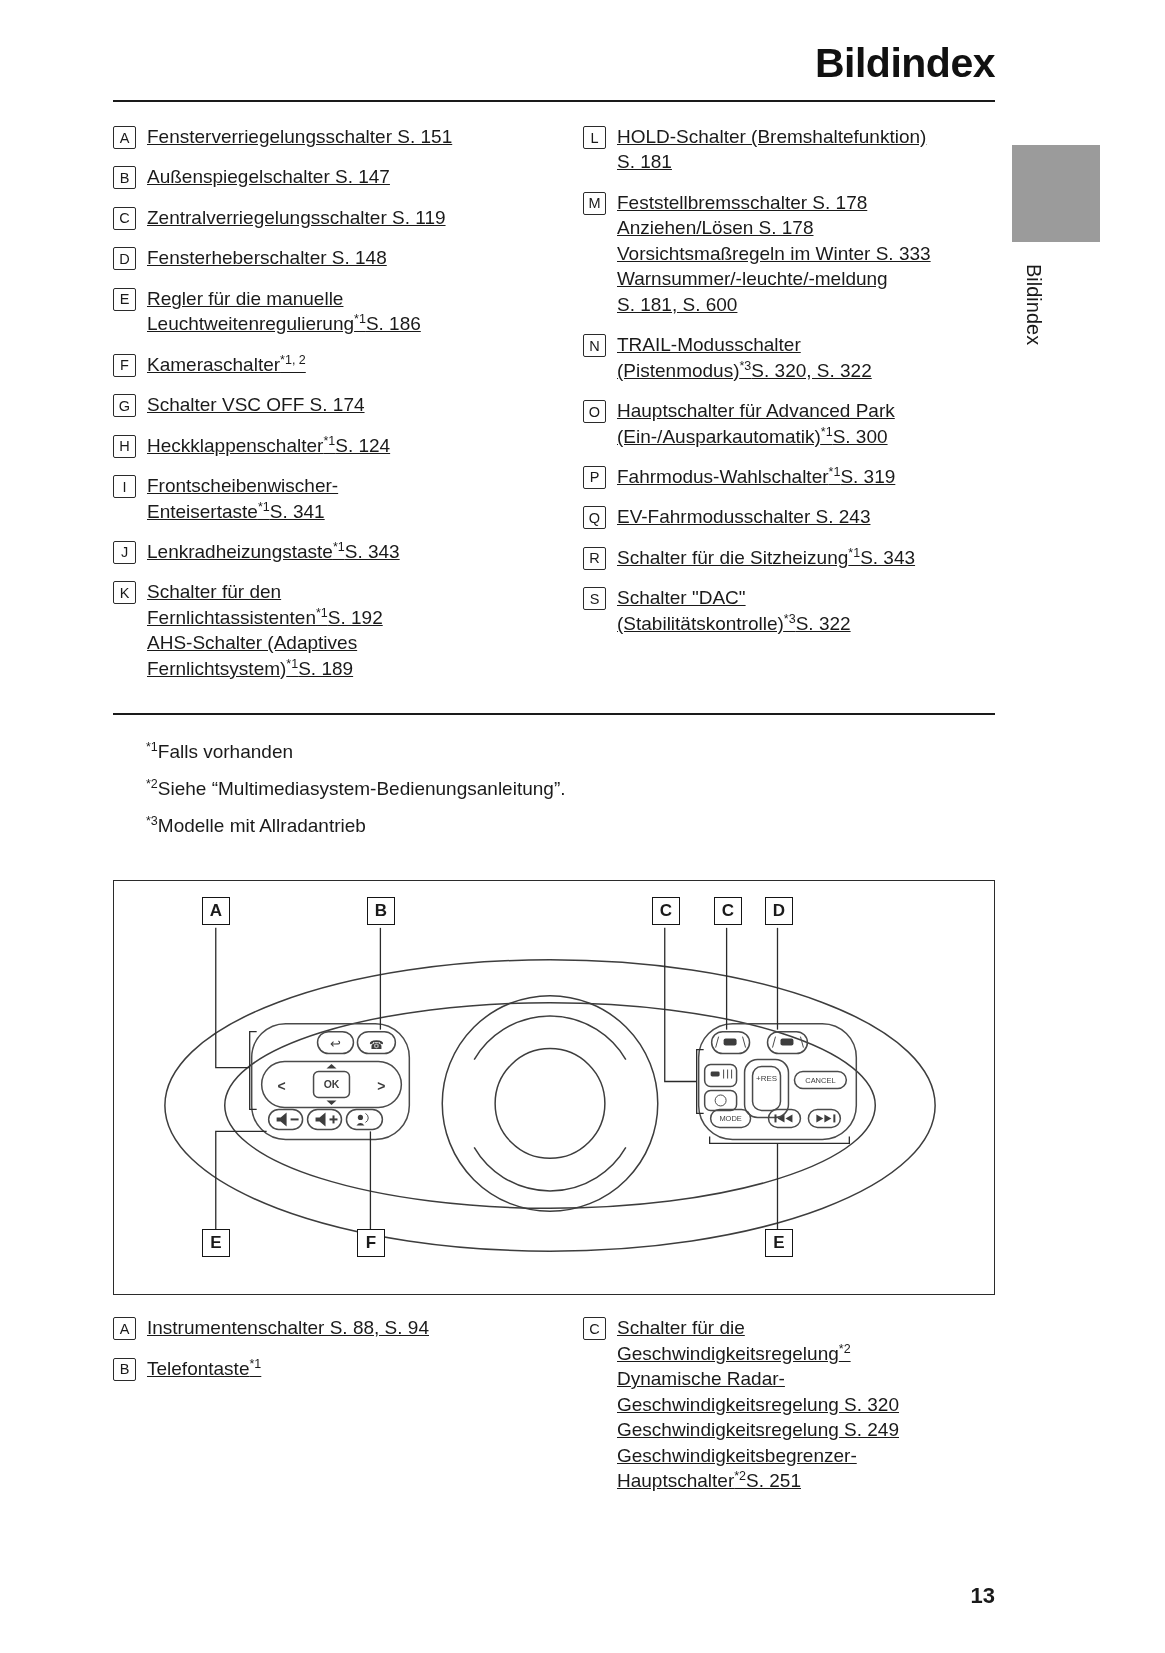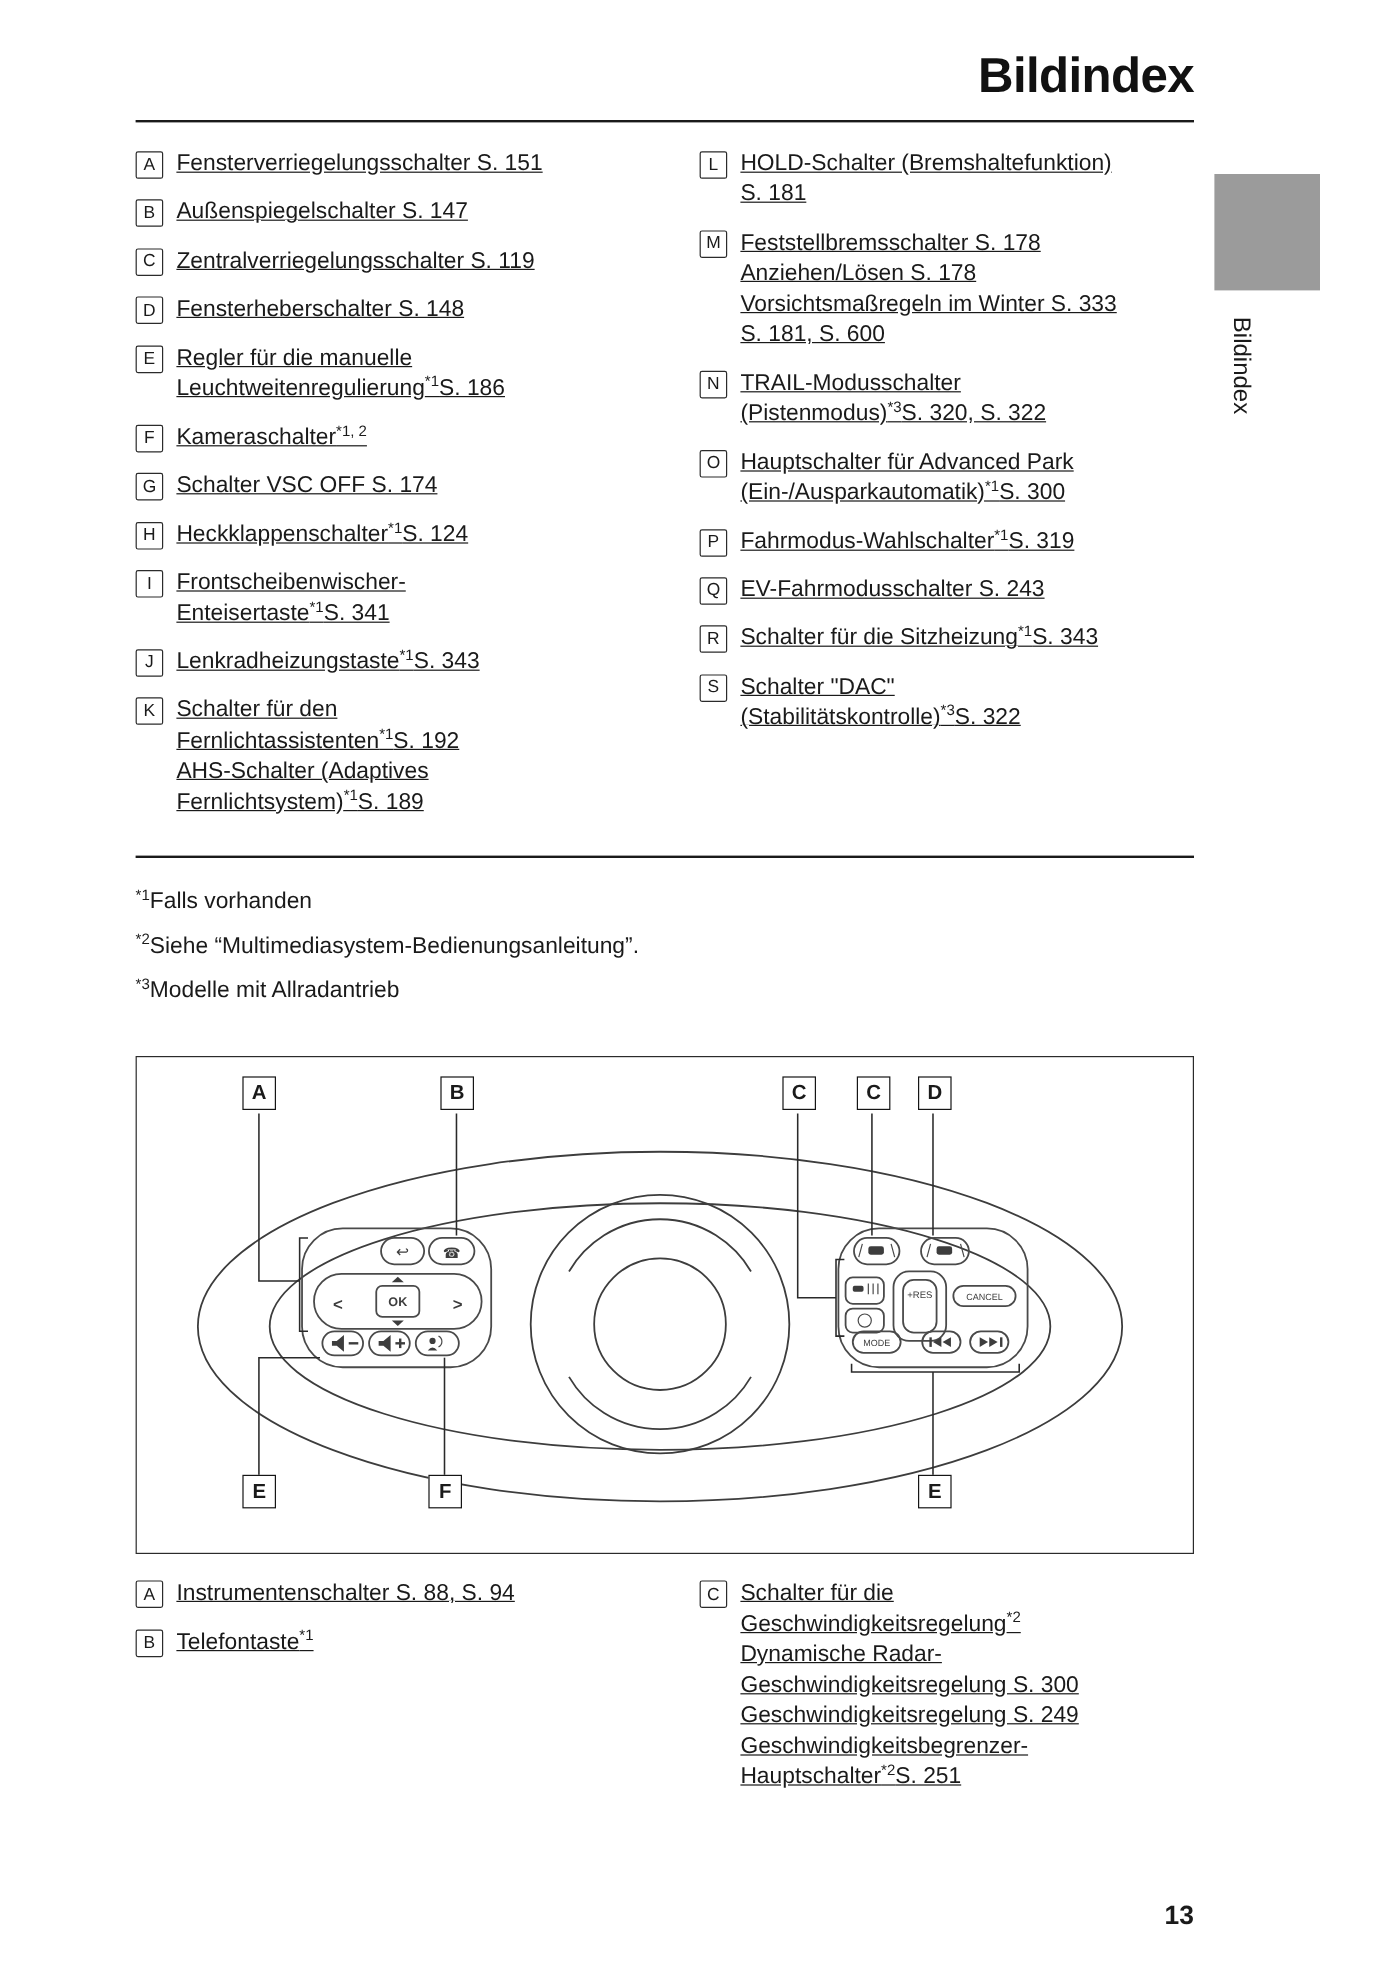--- a/index.html
+++ b/index.html
@@ -16,21 +16,21 @@
   .col-right { width:412px; }
   .index-item { display:flex; margin-bottom:15px; }
   .letter-box {
     flex:0 0 auto; width:23px; height:23px; border:1.6px solid #2b2b2b; border-radius:2px;
     display:flex; align-items:center; justify-content:center;
     font-size:14.5px; margin-right:11px; margin-top:2px; background:#fff;
   }
   .item-text { font-size:19px; line-height:1.34;text-decoration:underline; }
   sup { font-size:12.5px; vertical-align:baseline; position:relative; top:-7px; line-height:0; }
   .footnotes { padding:26px 0 8px; }
-  .footnote { font-size:19px; margin-bottom:15px; }
+  .footnote { font-size:19px; margin-bottom:15px;margin-left:33px; }
   .figure {
     position:relative; width:882px; height:415px;
     border:1.6px solid #2b2b2b; margin-top:20px; background:#fff;
   }
   .wheel-svg { position:absolute; left:0; top:0; width:100%; height:100%; }
   .callout {
     position:absolute; width:28px; height:28px; border:1.8px solid #151515;
     display:flex; align-items:center; justify-content:center;
     font-size:17px; font-weight:700; background:#ffffff; z-index:2;
   }
@@ -132,20 +132,21 @@
               <div class="item-line">HOLD-Schalter (Bremshaltefunktion)</div>
               <div class="item-line">S. 181</div>
             </div>
           </div>
           <div class="index-item">
             <span class="letter-box">M</span>
             <div class="item-text">
               <div class="item-line">Feststellbremsschalter S. 178</div>
               <div class="item-line">Anziehen/Lösen S. 178</div>
               <div class="item-line">Vorsichtsmaßregeln im Winter S. 333</div>
+              <div class="item-line">Warnsummer/-leuchte/-meldung</div>
               <div class="item-line">S. 181, S. 600</div>
             </div>
           </div>
           <div class="index-item">
             <span class="letter-box">N</span>
             <div class="item-text">
               <div class="item-line">TRAIL-Modusschalter</div>
               <div class="item-line">(Pistenmodus)<sup>*3</sup>S. 320, S. 322</div>
             </div>
           </div>
@@ -335,21 +336,21 @@
             </div>
           </div>
         </div>
       <div class="col col-right" id="bottom-right">
           <div class="index-item">
             <span class="letter-box">C</span>
             <div class="item-text">
               <div class="item-line">Schalter für die</div>
               <div class="item-line">Geschwindigkeitsregelung<sup>*2</sup></div>
               <div class="item-line">Dynamische Radar-</div>
-              <div class="item-line">Geschwindigkeitsregelung S. 300</div>
+              <div class="item-line">Geschwindigkeitsregelung S. 320</div>
               <div class="item-line">Geschwindigkeitsregelung S. 249</div>
               <div class="item-line">Geschwindigkeitsbegrenzer-</div>
               <div class="item-line">Hauptschalter<sup>*2</sup>S. 251</div>
             </div>
           </div>
         </div>
     </div>
 
   </div>
 

